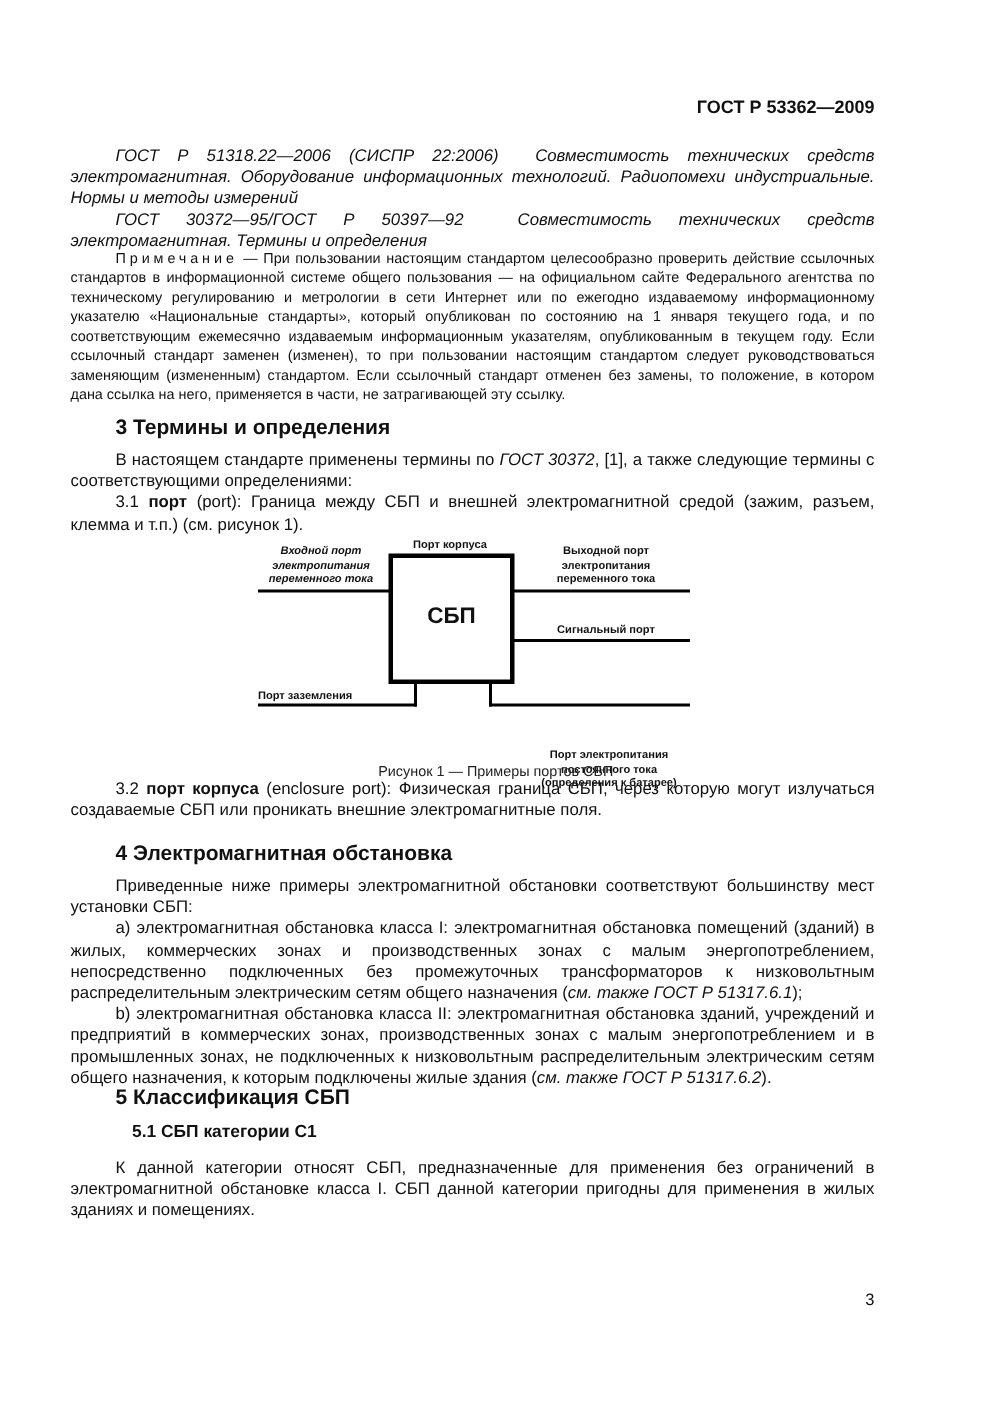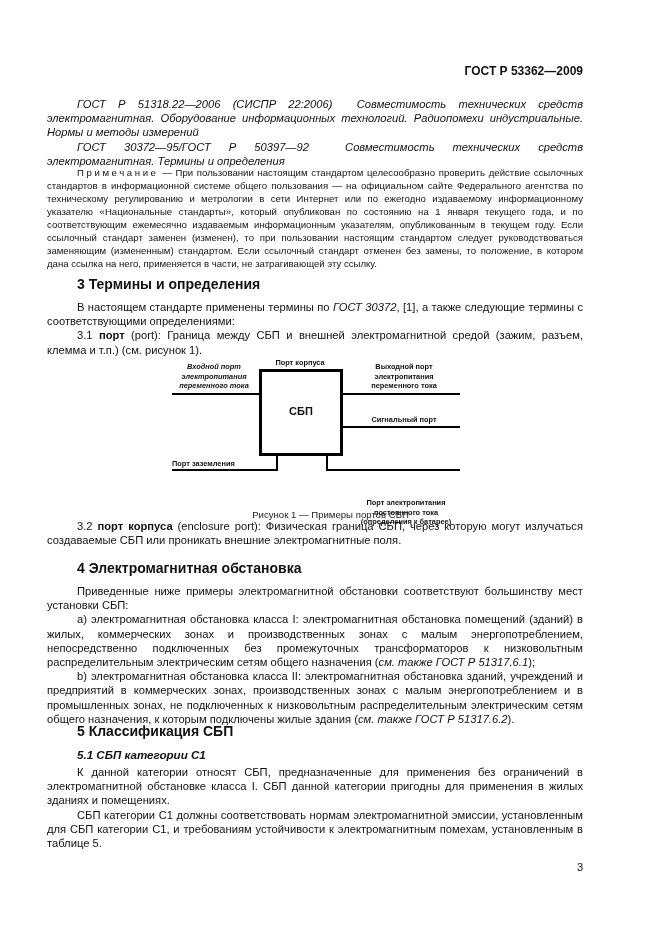--- a/index.html
+++ b/index.html
@@ -6,21 +6,21 @@
   body { width: 661px; height: 936px; position: relative; overflow: hidden;
          font-family: "Liberation Sans", sans-serif; color: #111; }
   .page { position: absolute; left: 47px; top: 0; width: 536px; }
   .hdr { position: absolute; top: 64px; right: 78px; font-weight: bold; font-size: 12px; padding-left: 30px; }
   .p { font-size: 11.2px; line-height: 14.2px; text-align: justify; margin: 0; }
   .ind { text-indent: 30px; }
   .it { font-style: italic; }
   .note { font-size: 9.6px; line-height: 13px; text-align: justify; margin: 0; }
   .note .sp { letter-spacing: 2.6px; }
   h2 { font-size: 14px; font-weight: bold; margin: 0; padding-left: 30px; }
-  h3 { font-size: 11.6px; font-weight: bold; margin: 0; padding-left: 30px; font-style: italic; }
+  h3 { font-size: 11.6px; font-weight: bold; margin: 11px; padding-left: 30px; }
   .b { font-weight: bold; }
   .abs { position: absolute; left: 0; width: 536px; }
   .diag { position: absolute; left: 0; top: 0; }
   .dl { position: absolute; background: #000; }
   .dt { position: absolute; font-size: 7.4px; font-weight: bold; text-align: center; line-height: 9.5px; white-space: nowrap; }
   .cap { position: absolute; left: 0; width: 661px; top: 497px; text-align: center; font-size: 9.6px; color: #222; margin-top: 12px; }
   .pnum { position: absolute; right: 78px; top: 861px; font-size: 11px; }
 </style>
 </head>
 <body>
@@ -68,27 +68,26 @@
     </p>
     <p class="p ind">
       <span>b) электромагнитная обстановка класса II: электромагнитная обстановка зданий, учреждений и предприятий в коммерческих зонах, производственных зонах с малым энергопотреблением и в промышленных зонах, не подключенных к низковольтным распределительным электрическим сетям общего назначения, к которым подключены жилые здания (</span><span class="it">см. также ГОСТ Р 51317.6.2</span><span>).</span>
     </p>
   </div>
 
   <div class="abs" style="top:723px;">
     <h2>5  Классификация СБП</h2>
     <h3 style="margin-top:9px;">5.1  СБП категории С1</h3>
     <p class="p ind" style="margin-top:4px;">К данной категории относят СБП, предназначенные для применения без ограничений в электромагнитной обстановке класса I. СБП данной категории пригодны для применения в жилых зданиях и помещениях.</p>
-    <p class="p ind">СБП категории С1 должны соответствовать нормам электромагнитной эмиссии, установленным для СБП категории С1, и требованиям устойчивости к электромагнитным помехам, установленным в таблице 5.</p>
   </div>
 </div>
 
 <div class="diag">
   <div class="dl" style="left:259px; top:369px; width:84px; height:87px; background:transparent; border:3px solid #000; box-sizing:border-box;"></div>
-  <div class="dt" style="left:259px; top:404px; width:84px; font-size:11px; line-height:14px;">СБП</div>
+  <div class="dt" style="left:259px; top:404px; width:84px; font-size:15px; line-height:14px;">СБП</div>
   <div class="dt" style="left:250px; top:358px; width:100px;">Порт корпуса</div>
 
   <div class="dl" style="left:172px; top:393px; width:88px; height:2px;"></div>
   <div class="dt" style="left:168px; top:362px; width:92px;font-style:italic;">
     <div>Входной порт</div>
       <div>электропитания</div>
       <div>переменного тока</div>
   </div>
 
   <div class="dl" style="left:342px; top:393px; width:118px; height:2px;"></div>

